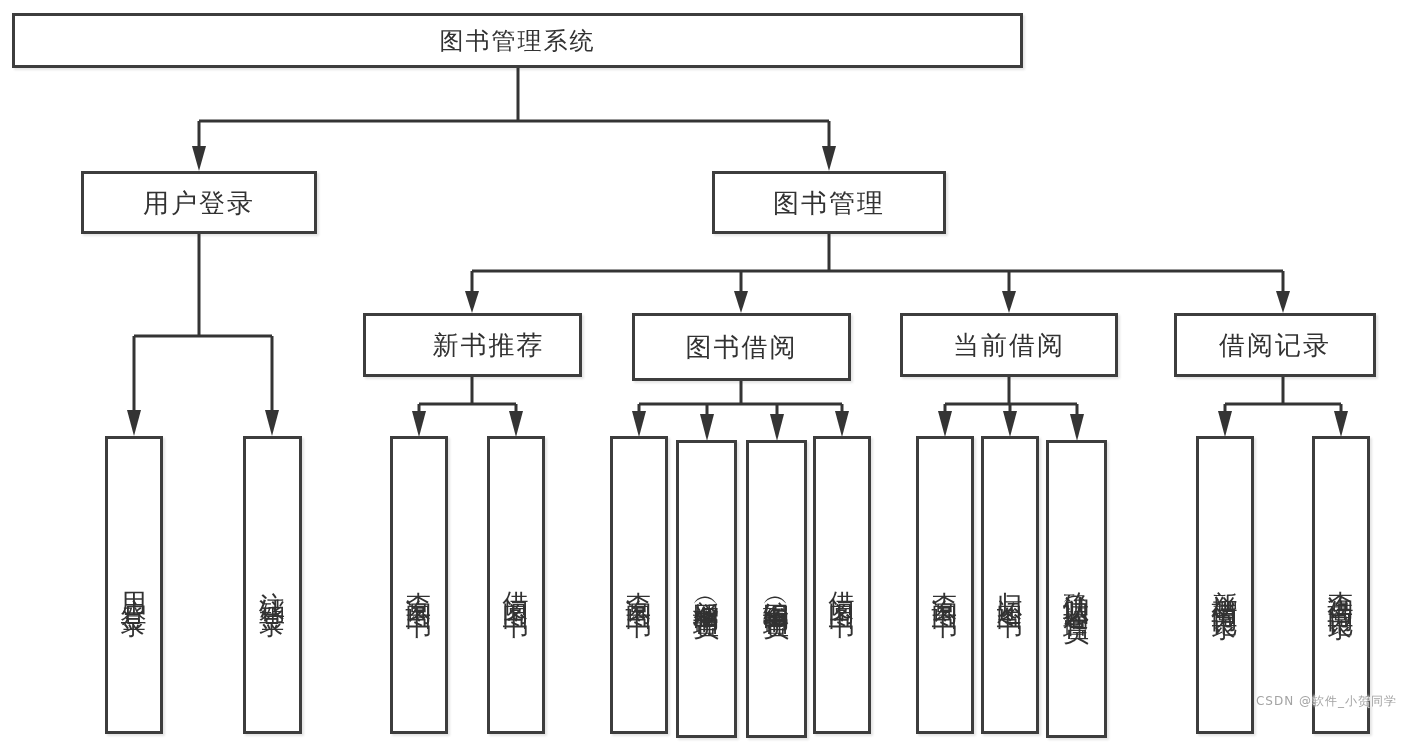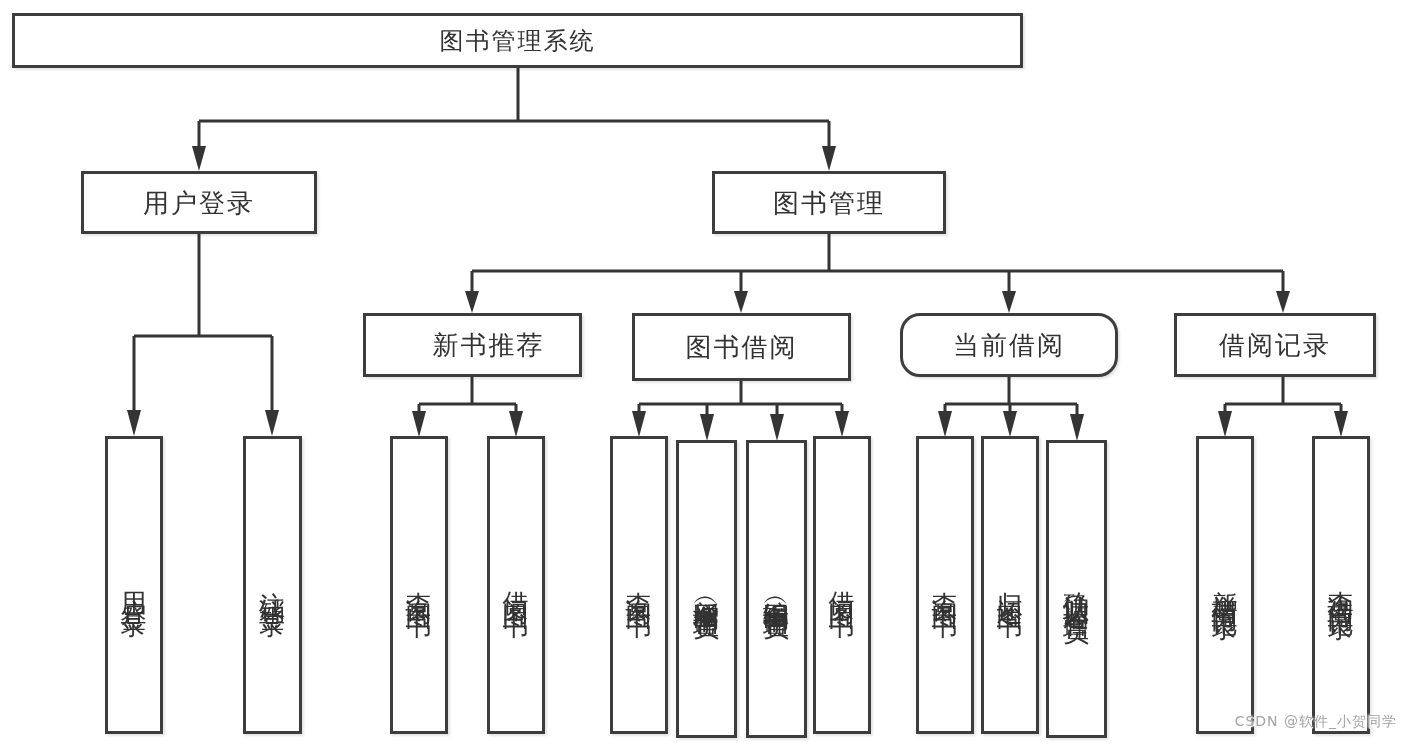--- a/index.html
+++ b/index.html
@@ -65,42 +65,42 @@
   .ls5 .label { letter-spacing: 5px; }
   .ls4 .label { letter-spacing: 4px; }
   .ls2 .label { letter-spacing: 2px; }
 
   
   .n-root   { left: 12px;   top: 13px;  width: 1011px; height: 55px; }
   .n-login  { left: 81px;   top: 171px; width: 236px;  height: 63px; }
   .n-mgmt   { left: 712px;  top: 171px; width: 234px;  height: 63px; align-items: center; }
   .n-newrec { left: 363px;  top: 313px; width: 219px;  height: 64px; padding-left: 32px; }
   .n-borrow { left: 632px;  top: 313px; width: 219px;  height: 68px; }
-  .n-current{ left: 900px;  top: 313px; width: 218px;  height: 64px; border-radius: 20px; }
+  .n-current{ left: 900px;  top: 313px; width: 218px;  height: 64px; }
   .n-record { left: 1174px; top: 313px; width: 202px;  height: 64px; }
 
   .l-userlogin   { left: 105px;  top: 436px; width: 58px; height: 298px; }
   .l-logout      { left: 243px;  top: 436px; width: 59px; height: 298px; }
   .l-query1      { left: 390px;  top: 436px; width: 58px; height: 298px; }
   .l-borrow1     { left: 487px;  top: 436px; width: 58px; height: 298px; }
   .l-query2      { left: 610px;  top: 436px; width: 58px; height: 298px; }
   .l-addbook     { left: 676px;  top: 440px; width: 61px; height: 298px; }
   .l-editbook    { left: 746px;  top: 440px; width: 61px; height: 298px; }
   .l-borrow2     { left: 813px;  top: 436px; width: 58px; height: 298px; }
   .l-query3      { left: 916px;  top: 436px; width: 58px; height: 298px; }
   .l-return      { left: 981px;  top: 436px; width: 58px; height: 298px; }
   .l-confirm     { left: 1046px; top: 440px; width: 61px; height: 298px; }
   .l-addrecord   { left: 1196px; top: 436px; width: 58px; height: 298px; }
   .l-queryrecord { left: 1312px; top: 436px; width: 58px; height: 298px; }
 
   .watermark {
     position: absolute;
     right: 8px;
-    top: 713px;
-    font-size: 14px;
+    top: 693px;
+    font-size: 12px;
     color: var(--c-watermark);
     letter-spacing: 1px;
     text-shadow: 0 0 3px #fff, 0 0 3px #fff, 1px 1px 0 #fff;
     z-index: 5;
     white-space: nowrap;
   }
 </style>
 </head>
 <body>
 

